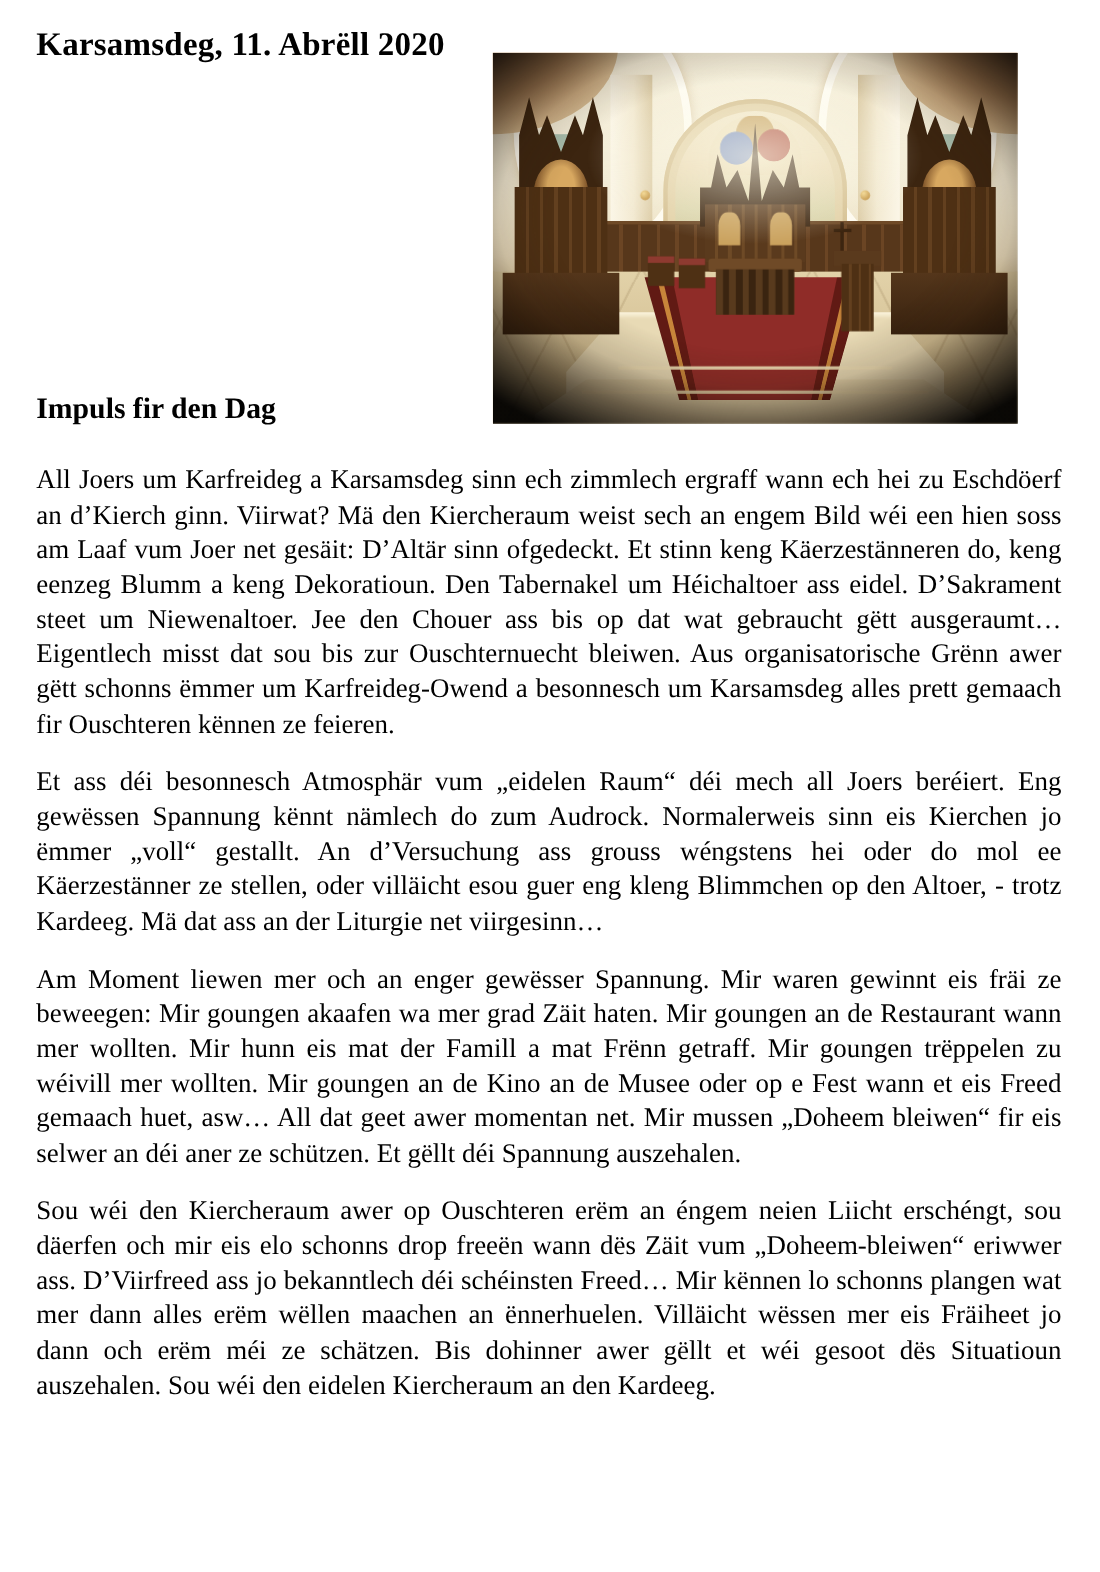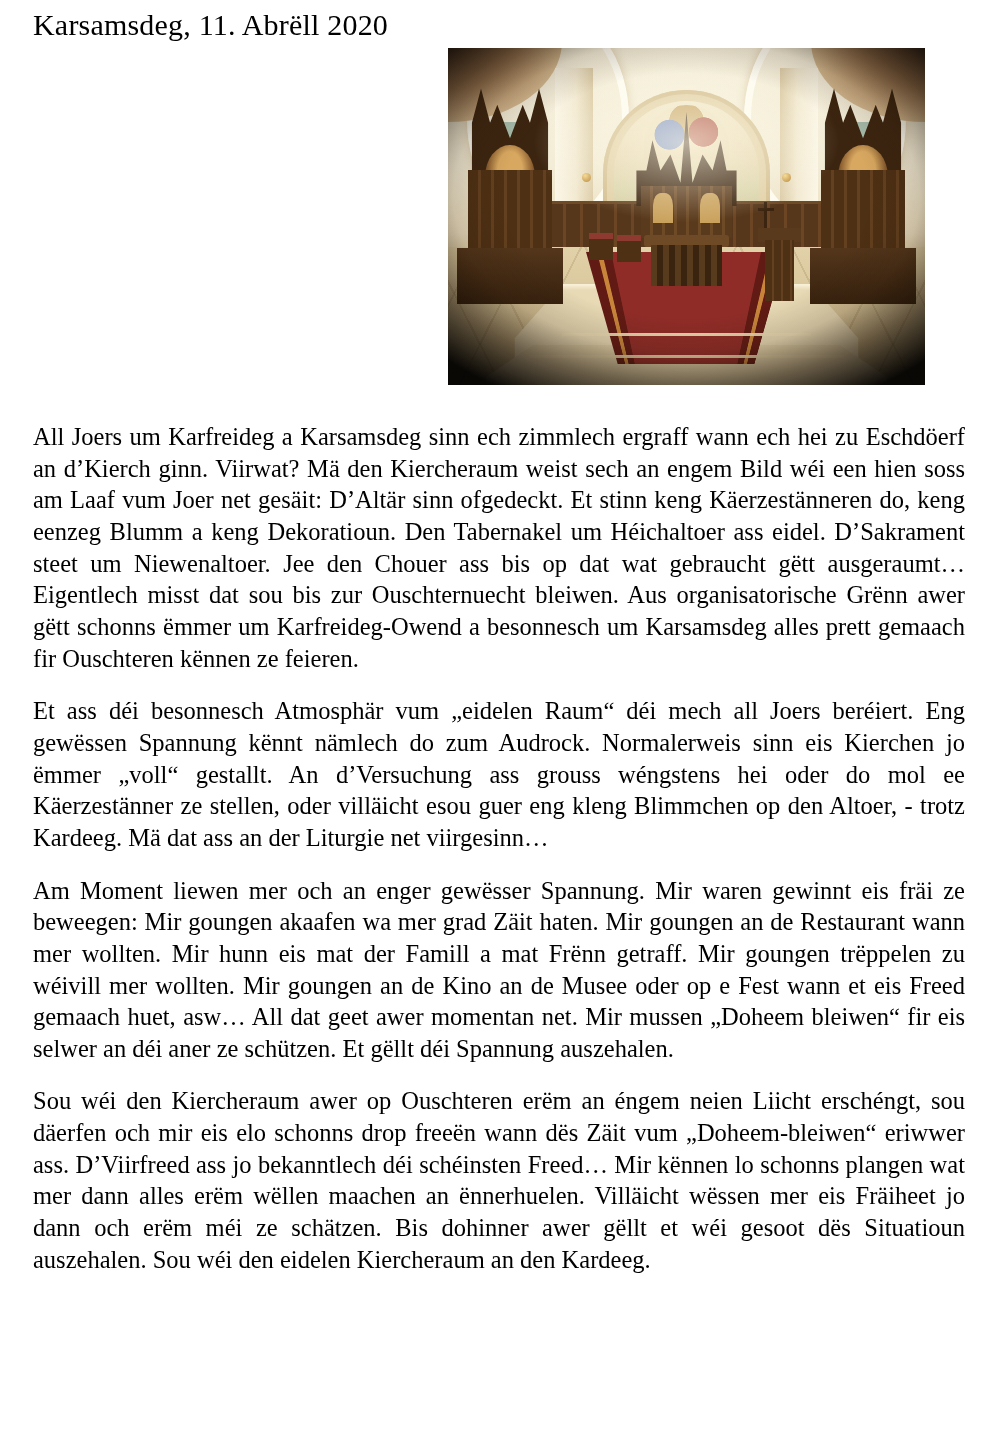--- a/index.html
+++ b/index.html
@@ -3,22 +3,22 @@
 <meta charset="utf-8">
 <style>
   * { margin:0; padding:0; box-sizing:border-box; }
   html,body { background:#ffffff; }
   .page {
     position:relative; width:1000px; height:1429px; margin:0 auto;
     background:#ffffff; overflow:hidden;
     font-family:"Liberation Serif", "DejaVu Serif", serif; color:#000;
   }
   .doc-title {
-    position:absolute; left:33px; top:8px;
-    font-size:30px; font-weight:normal; letter-spacing:0.2px; white-space:nowrap;text-align:right;
+    position:absolute; left:33px; top:24px;
+    font-size:30px; font-weight:bold; letter-spacing:0.2px; white-space:nowrap;text-align:right;
   }
   .section-heading {
     position:absolute; left:33px; top:356px;
     font-size:27px; font-weight:bold; white-space:nowrap;
   }
   .body-text {
     position:absolute; left:33px; top:421px; width:932px;
     font-size:24.5px; line-height:31.65px; text-align:justify;
   }
   .body-text p { margin:0 0 21px 0; }
@@ -148,20 +148,21 @@
     <div class="chair c1"></div>
     <div class="chair c2"></div>
     <div class="pedestal-top"></div>
     <div class="pedestal"></div>
     <div class="sconce-left"></div>
     <div class="sconce-right"></div>
     <div class="glow"></div>
     <div class="vignette"></div>
   </div>
 
+  <h2 class="section-heading">Impuls fir den Dag</h2>
 
   <div class="body-text">
     <p>All Joers um Karfreideg a Karsamsdeg sinn ech zimmlech ergraff wann ech hei zu Eschdöerf an d’Kierch ginn. Viirwat? Mä den Kiercheraum weist sech an engem Bild wéi een hien soss am Laaf vum Joer net gesäit: D’Altär sinn ofgedeckt. Et stinn keng Käerzestänneren do, keng eenzeg Blumm a keng Dekoratioun. Den Tabernakel um Héichaltoer ass eidel. D’Sakrament steet um Niewenaltoer. Jee den Chouer ass bis op dat wat gebraucht gëtt ausgeraumt… Eigentlech misst dat sou bis zur Ouschternuecht bleiwen. Aus organisatorische Grënn awer gëtt schonns ëmmer um Karfreideg-Owend a besonnesch um Karsamsdeg alles prett gemaach fir Ouschteren kënnen ze feieren.</p>
     <p>Et ass déi besonnesch Atmosphär vum „eidelen Raum“ déi mech all Joers beréiert. Eng gewëssen Spannung kënnt nämlech do zum Audrock. Normalerweis sinn eis Kierchen jo ëmmer „voll“ gestallt. An d’Versuchung ass grouss wéngstens hei oder do mol ee Käerzestänner ze stellen, oder villäicht esou guer eng kleng Blimmchen op den Altoer, - trotz Kardeeg. Mä dat ass an der Liturgie net viirgesinn…</p>
     <p>Am Moment liewen mer och an enger gewësser Spannung. Mir waren gewinnt eis fräi ze beweegen: Mir goungen akaafen wa mer grad Zäit haten. Mir goungen an de Restaurant wann mer wollten. Mir hunn eis mat der Famill a mat Frënn getraff. Mir goungen trëppelen zu wéivill mer wollten. Mir goungen an de Kino an de Musee oder op e Fest wann et eis Freed gemaach huet, asw… All dat geet awer momentan net. Mir mussen „Doheem bleiwen“ fir eis selwer an déi aner ze schützen. Et gëllt déi Spannung auszehalen.</p>
     <p>Sou wéi den Kiercheraum awer op Ouschteren erëm an éngem neien Liicht erschéngt, sou däerfen och mir eis elo schonns drop freeën wann dës Zäit vum „Doheem-bleiwen“ eriwwer ass. D’Viirfreed ass jo bekanntlech déi schéinsten Freed… Mir kënnen lo schonns plangen wat mer dann alles erëm wëllen maachen an ënnerhuelen. Villäicht wëssen mer eis Fräiheet jo dann och erëm méi ze schätzen. Bis dohinner awer gëllt et wéi gesoot dës Situatioun auszehalen. Sou wéi den eidelen Kiercheraum an den Kardeeg.</p>
   </div>
 
 </div>
 

